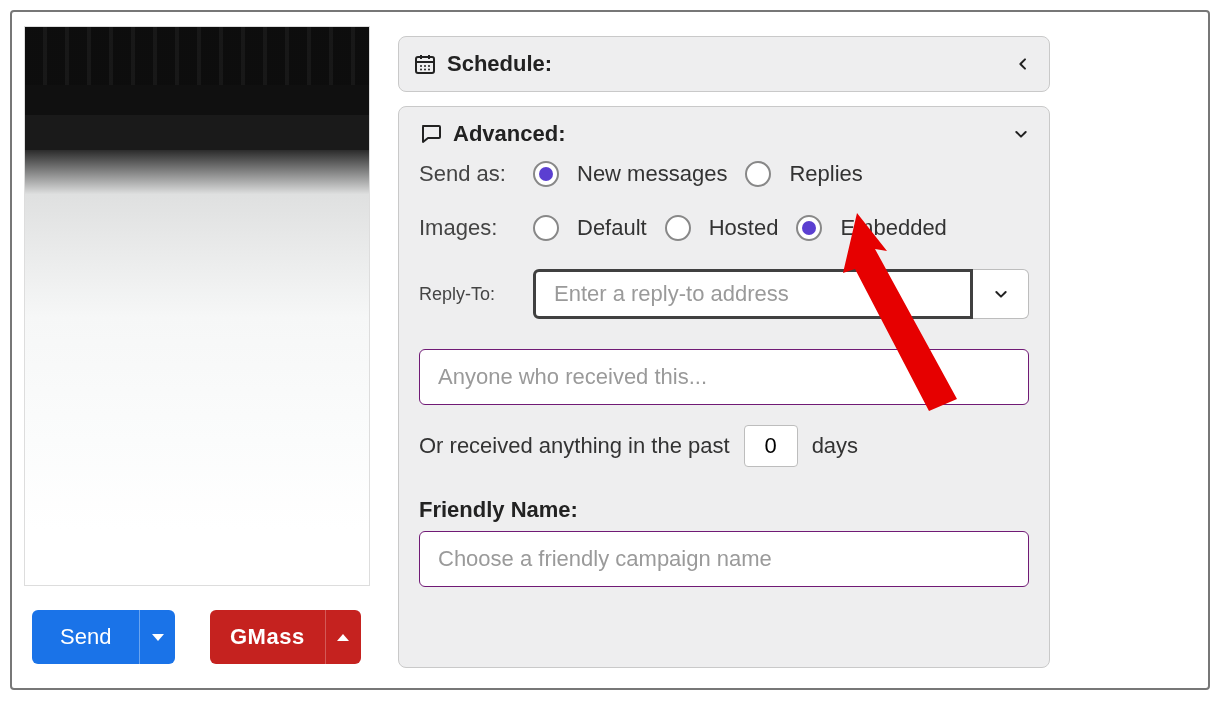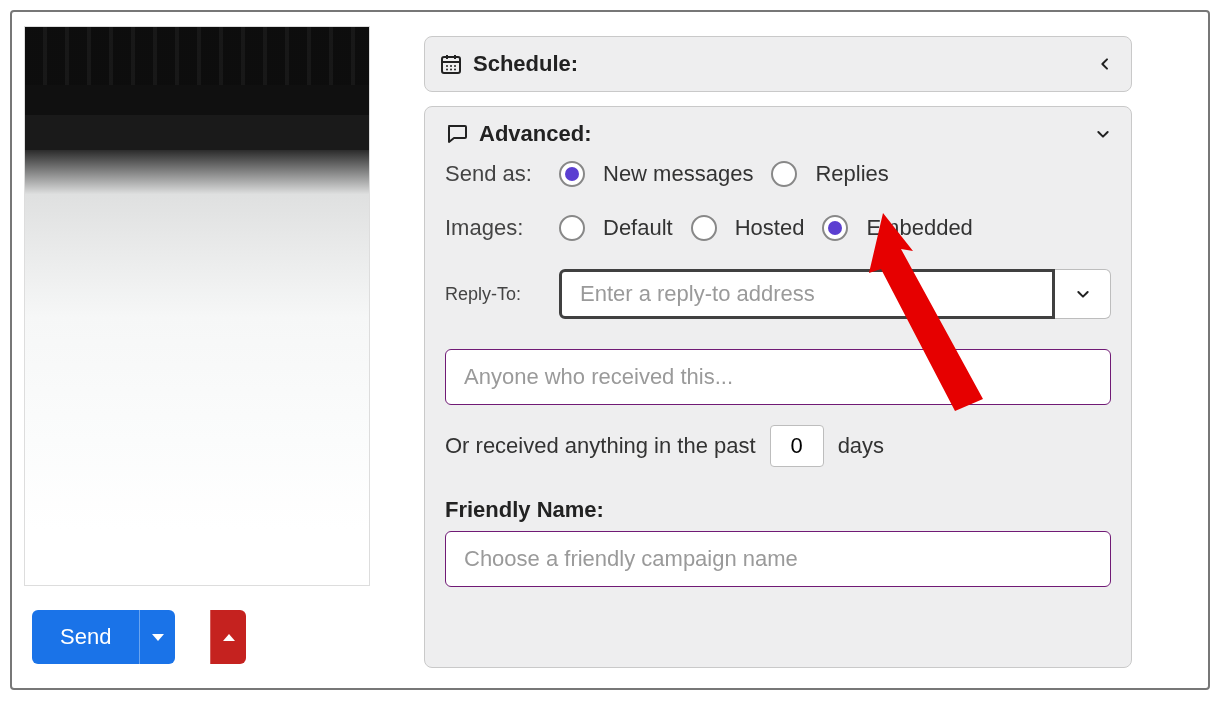--- a/index.html
+++ b/index.html
@@ -110,23 +110,22 @@
     cursor:pointer;
   }
   .tri-down { width:0;height:0;border-left:6px solid transparent;border-right:6px solid transparent;border-top:7px solid #fff;}
   .tri-up { width:0;height:0;border-left:6px solid transparent;border-right:6px solid transparent;border-bottom:7px solid #fff;}
 
   
   .right-wrap {
     position: absolute;
     left: 386px;
     top: 24px;
-    width: 708px;
+    width: 652px;
     height: 642px;
-    margin-left: 26px;
   }
   .schedule-panel,.advanced-panel{
     border:1px solid #c9c9c9;
     border-radius:8px;
     background:#eeeeef;
     width:100%;
   }
   .schedule-panel{
     height:56px;
     display:flex;
@@ -252,20 +251,21 @@
   <div class="left-pane"></div>
 
   <div class="send-group">
     <div class="send-btn">Send</div>
     <div class="send-drop">
       <div class="tri-down"></div>
     </div>
   </div>
 
   <div class="gmass-group">
+    <div class="gmass-btn">GMass</div>
     <div class="gmass-drop">
       <div class="tri-up"></div>
     </div>
   </div>
 
   <div class="right-wrap">
 
     <div class="schedule-panel">
       <div class="panel-left">
         <svg class="calendar-icon" viewBox="0 0 24 24">

